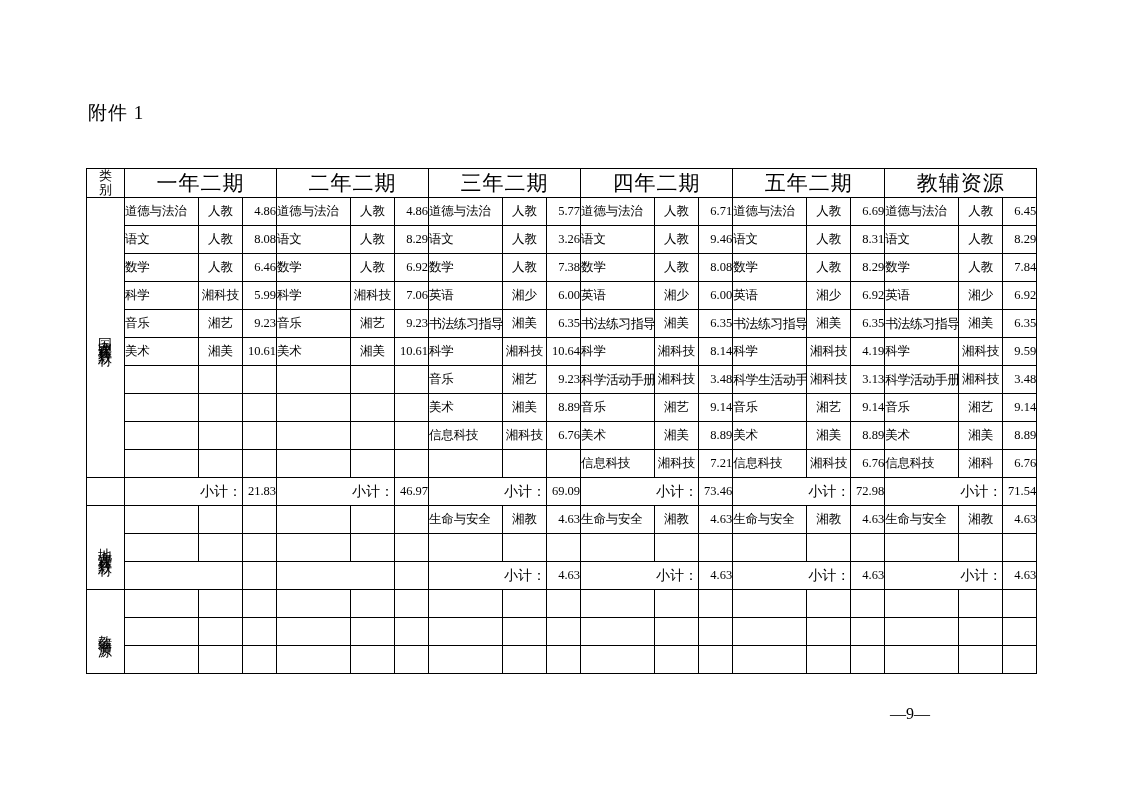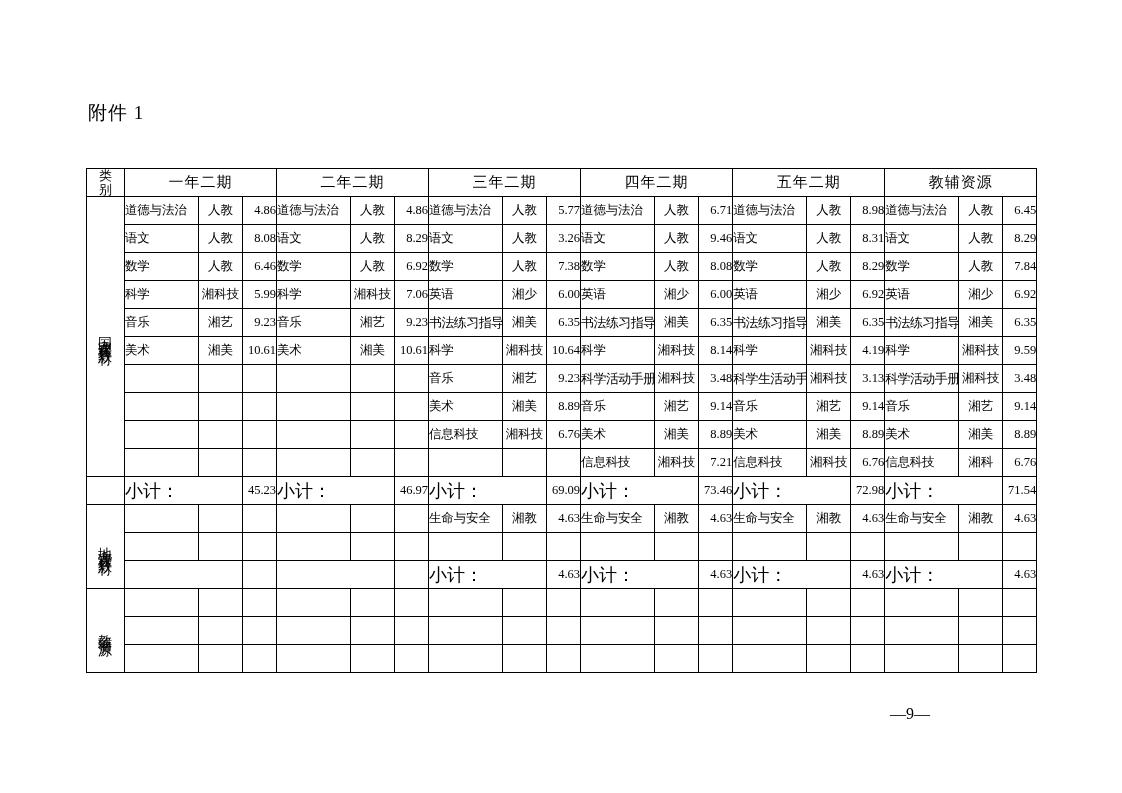--- a/index.html
+++ b/index.html
@@ -60,21 +60,21 @@
     white-space: nowrap;
   }
   .cat-head {
     width: 38px;
     text-align: center;
     font-size: 13px;
     line-height: 1.05;
   }
   .grade-head {
     text-align: center;
-    font-size: 15px;
+    font-size: 21px;
     font-weight: normal;
     letter-spacing: 1px;
   }
   .vert {
     writing-mode: vertical-rl;
     text-orientation: upright;
     letter-spacing: 3px;
     font-size: 14px;
     margin: 0 auto;
     display: inline-block;
@@ -96,22 +96,22 @@
     font-size: 12.5px;
   }
   .price {
     text-align: right;
     padding-right: 5px;
     font-size: 12.5px;
     font-family: "Liberation Serif", "DejaVu Serif", serif;
   }
   .subtotal-label {
     padding-left: 3px;
-    text-align: left;
-    font-size: 18px;
+    text-align: right;
+    font-size: 14px;
   }
   .tight {
     font-size: 13px;
     letter-spacing: -0.6px;
   }
   .blank { }
   .page-number {
     position: absolute;
     right: 86px;
     top: 705px;
@@ -172,21 +172,21 @@
         <td class="pub">人教</td>
         <td class="price">4.86</td>
         <td class="subj">道德与法治</td>
         <td class="pub">人教</td>
         <td class="price">5.77</td>
         <td class="subj">道德与法治</td>
         <td class="pub">人教</td>
         <td class="price">6.71</td>
         <td class="subj">道德与法治</td>
         <td class="pub">人教</td>
-        <td class="price">8.98</td>
+        <td class="price">6.69</td>
         <td class="subj">道德与法治</td>
         <td class="pub">人教</td>
         <td class="price">6.45</td>
       </tr>
 
       <tr>
         <td class="subj">语文</td>
         <td class="pub">人教</td>
         <td class="price">8.08</td>
         <td class="subj">语文</td>
@@ -370,21 +370,21 @@
         <td class="pub">湘科技</td>
         <td class="price">6.76</td>
         <td class="subj">信息科技</td>
         <td class="pub">湘科</td>
         <td class="price">6.76</td>
       </tr>
 
       <tr>
         <td class="vcell"></td>
         <td class="subtotal-label" colspan="2">小计：</td>
-        <td class="price">45.23</td>
+        <td class="price">21.83</td>
         <td class="subtotal-label" colspan="2">小计：</td>
         <td class="price">46.97</td>
         <td class="subtotal-label" colspan="2">小计：</td>
         <td class="price">69.09</td>
         <td class="subtotal-label" colspan="2">小计：</td>
         <td class="price">73.46</td>
         <td class="subtotal-label" colspan="2">小计：</td>
         <td class="price">72.98</td>
         <td class="subtotal-label" colspan="2">小计：</td>
         <td class="price">71.54</td>

